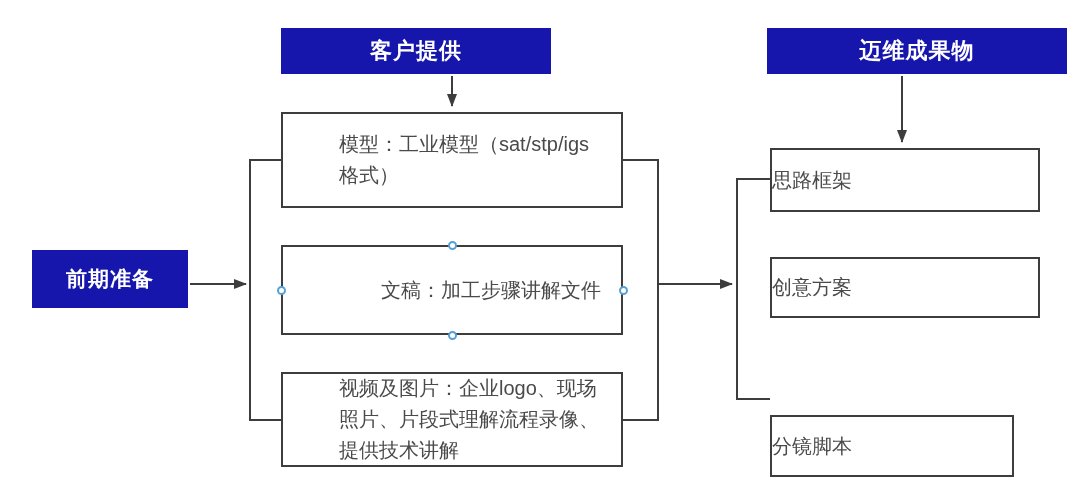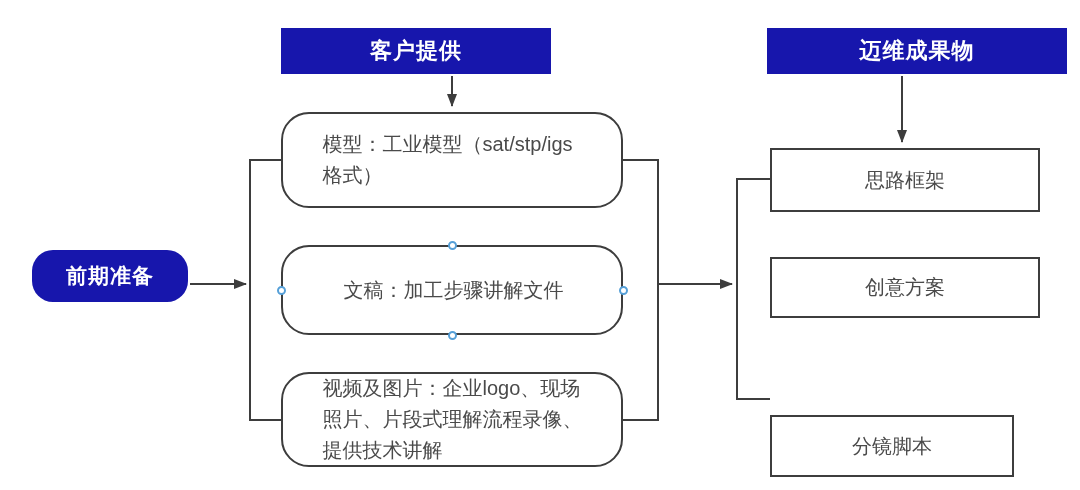--- a/index.html
+++ b/index.html
@@ -24,23 +24,23 @@
   .startnode{
     position:absolute;background:var(--accent-blue);color:#ffffff;
     display:flex;align-items:center;justify-content:center;
     font-size:21px;font-weight:bold;letter-spacing:1px;
   }
   .box{
     position:absolute;background:#ffffff;border:2px solid var(--line-gray);
     color:var(--box-text-gray);font-size:20px;box-sizing:border-box;
     display:flex;align-items:center;
   }
-  .box.lefttext{justify-content:center;padding-left:9px;padding-right:6px;border-radius:28px;}
+  .box.lefttext{justify-content:flex-end;padding-left:9px;padding-right:20px;}
   .box.lefttext span{display:block;max-width:262px;line-height:31px;}
-  .box.centertext{justify-content:center;text-align:center;}
+  .box.centertext{justify-content:flex-start;text-align:center;}
   .handle{
     position:absolute;width:9px;height:9px;border-radius:50%;
     background:#ffffff;border:2px solid var(--selection-handle-blue);
     box-sizing:border-box;
   }
 </style>
 </head>
 <body>
 
 <div class="canvas">
@@ -59,21 +59,21 @@
     <path class="conn" d="M623 160 H658 V420 H623"></path>
 
     <path class="conn" d="M659 284 L732 284" marker-end="url(#arrow)"></path>
 
     <path class="conn" d="M770 179 H737 V399 H770"></path>
 
     <path class="conn" d="M452 76 V106" marker-end="url(#arrow)"></path>
     <path class="conn" d="M902 76 V142" marker-end="url(#arrow)"></path>
   </svg>
 
-  <div class="startnode" style="left:32px;top:250px;width:156px;height:52px;border-radius:21px;">
+  <div class="startnode" style="left:32px;top:250px;width:156px;height:58px;">
     <span>前期准备</span>
   </div>
 
   <div class="hdr" style="left:281px;top:28px;width:270px;height:46px;">
     <span>客户提供</span>
   </div>
 
   <div class="box lefttext" style="left:281px;top:112px;width:342px;height:96px;">
     <span>模型：工业模型（sat/stp/igs格式）</span>
   </div>

